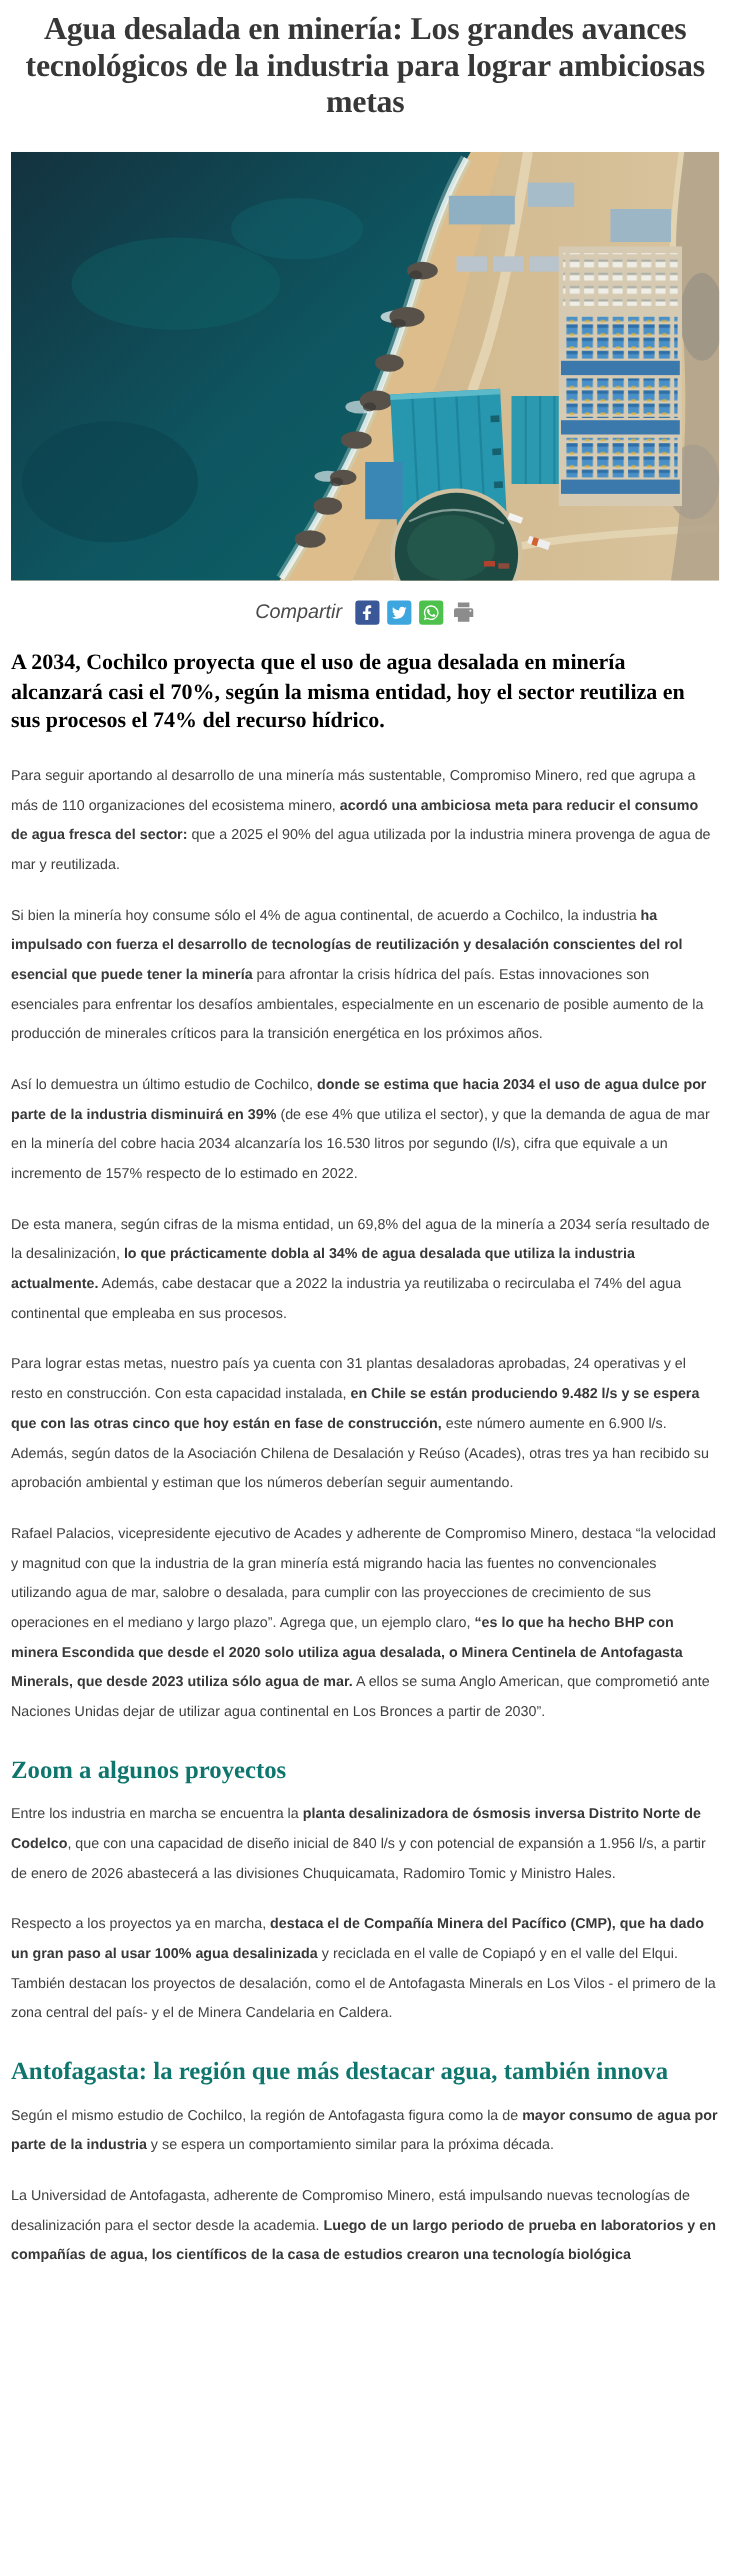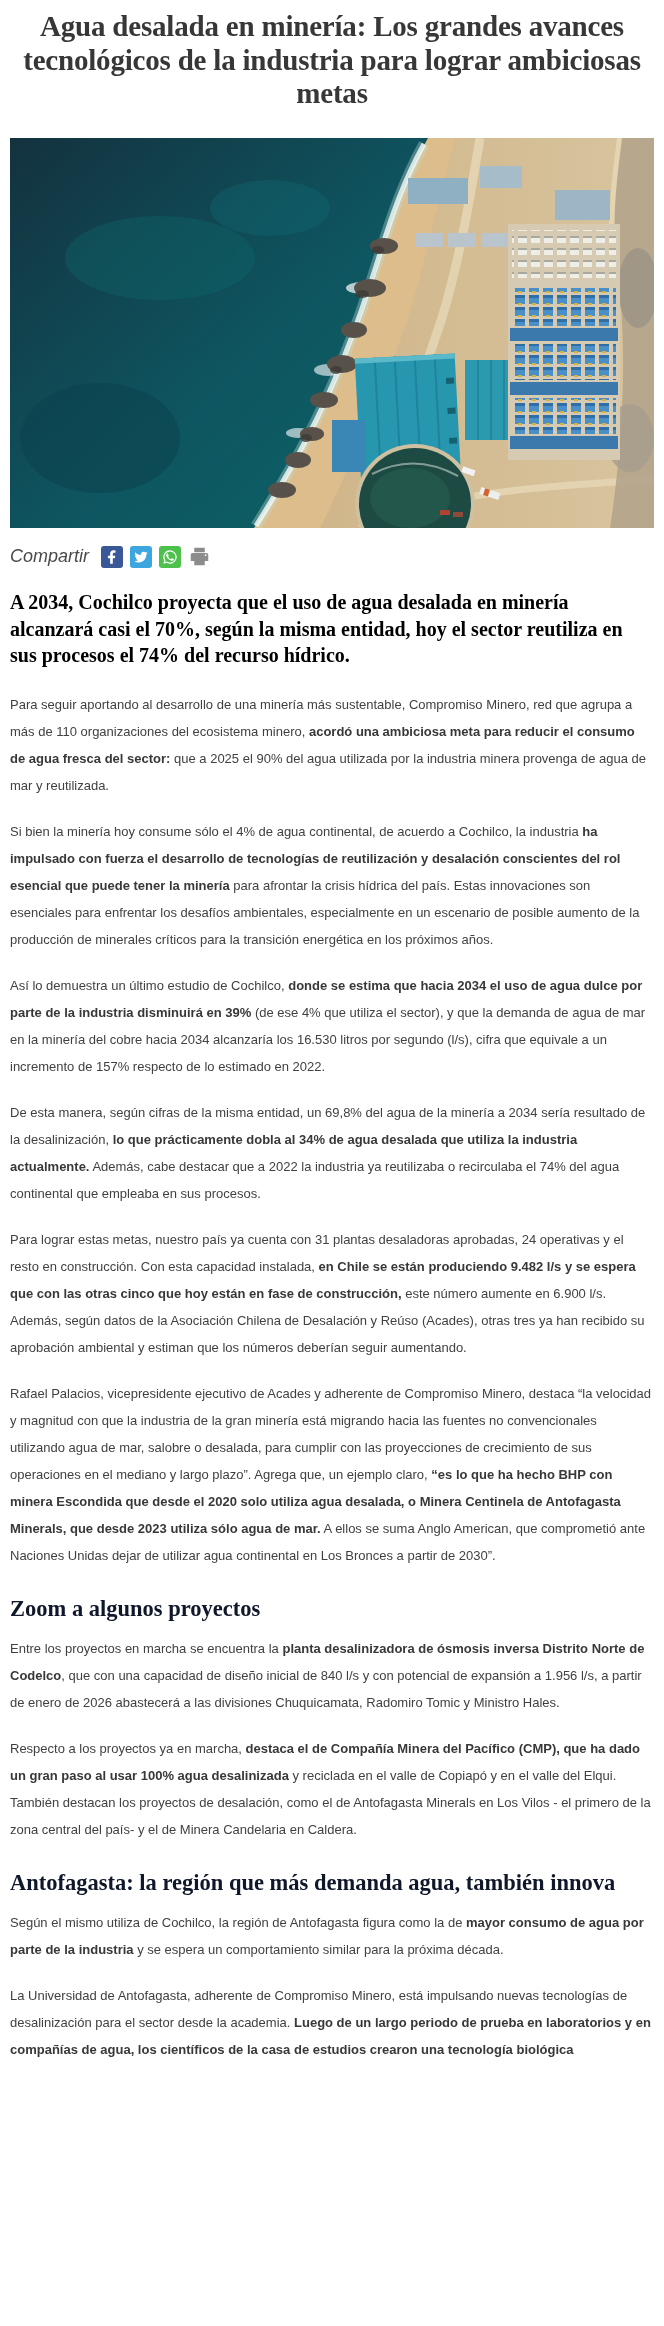--- a/index.html
+++ b/index.html
@@ -5,32 +5,32 @@
   html,body{margin:0;padding:0;background:#ffffff;}
   body{width:664px;min-height:2326px;font-family:"Liberation Sans",sans-serif;color:#414141;}
   .container{padding:0 10px 46px 10px;}
   h1.title{
     font-family:"Liberation Serif",serif;font-weight:700;
     font-size:29px;line-height:1.16;color:#373737;
     margin:10px 0 0 0;letter-spacing:-0.2px;text-align:center;
   }
   figure.hero{margin:27px 0 0 0;width:644px;height:390px;overflow:hidden;}
   figure.hero svg{display:block;}
-  .share-row{display:flex;align-items:center;gap:7px;margin:17px 0 0 0;height:24px;}
+  .share-row{display:flex;align-items:center;gap:7px;margin:17px 0 0 0;height:24px;justify-content:center;}
   .share-label{font-style:italic;font-size:18px;color:#4a4a4a;margin-right:5px;}
   .share-btn{width:22px;height:22px;border-radius:3px;display:inline-flex;align-items:center;justify-content:center;text-decoration:none;cursor:pointer;}
   .share-btn svg{display:block;}
   p.lede{
     font-family:"Liberation Serif",serif;font-weight:700;
     font-size:20px;line-height:1.34;color:#000000;margin:20px 0 22px 0;
   }
   p.body{font-size:13px;line-height:27px;margin:0 1px 19px 0;color:#414141;}
   h2.sub{
     font-family:"Liberation Serif",serif;font-weight:700;
-    font-size:22.5px;color:#0f172a;margin:27px 0 13px 0;
+    font-size:22.5px;color:#0f766e;margin:27px 0 13px 0;
   }
   .b{font-weight:700;color:#383838;}
 </style>
 </head>
 <body>
 
 <div class="container">
 
   <h1 class="title">Agua desalada en minería: Los grandes avances tecnológicos de la industria para lograr ambiciosas metas</h1>
 
@@ -186,21 +186,21 @@
 
   <p class="body"><span>Para seguir aportando al desarrollo de una minería más sustentable, Compromiso Minero, red que agrupa a más de 110 organizaciones del ecosistema minero, </span><span class="b">acordó una ambiciosa meta para reducir el consumo de agua fresca del sector:</span><span> que a 2025 el 90% del agua utilizada por la industria minera provenga de agua de mar y reutilizada.</span></p>
   <p class="body"><span>Si bien la minería hoy consume sólo el 4% de agua continental, de acuerdo a Cochilco,  la industria </span><span class="b">ha impulsado con fuerza el desarrollo de tecnologías de reutilización y desalación conscientes del rol esencial que puede tener la minería</span><span> para afrontar la crisis hídrica del país. Estas innovaciones son esenciales para enfrentar los desafíos ambientales, especialmente en un escenario de posible aumento de la producción de minerales críticos para la transición energética en los próximos años.</span></p>
   <p class="body"><span>Así lo demuestra un último estudio de Cochilco, </span><span class="b">donde se estima que hacia 2034 el uso de agua dulce por parte de la industria disminuirá en 39%</span><span> (de ese 4% que utiliza el sector), y que la demanda de agua de mar en la minería del cobre hacia 2034 alcanzaría los 16.530 litros por segundo (l/s), cifra que equivale a un incremento de 157% respecto de lo estimado en 2022.</span></p>
   <p class="body"><span>De esta manera, según cifras de la misma entidad, un 69,8% del agua de la minería a 2034 sería resultado de la desalinización, </span><span class="b">lo que prácticamente dobla al 34% de agua desalada que utiliza la industria actualmente.</span><span> Además, cabe destacar que a 2022 la industria ya reutilizaba o recirculaba el 74% del agua continental que empleaba en sus procesos.</span></p>
   <p class="body"><span>Para lograr estas metas, nuestro país ya cuenta con 31 plantas desaladoras aprobadas, 24 operativas y el resto en construcción. Con esta capacidad instalada, </span><span class="b">en Chile se están produciendo 9.482 l/s y se espera que con las otras cinco que hoy están en fase de construcción,</span><span> este número aumente en 6.900 l/s. Además, según datos de la Asociación Chilena de Desalación y Reúso (Acades), otras tres ya han recibido su aprobación ambiental y estiman que los números deberían seguir aumentando.</span></p>
   <p class="body"><span>Rafael Palacios, vicepresidente ejecutivo de Acades y adherente de Compromiso Minero, destaca “la velocidad y magnitud con que la industria de la gran minería está migrando hacia las fuentes no convencionales utilizando agua de mar, salobre o desalada, para cumplir con las proyecciones de crecimiento de sus operaciones en el mediano y largo plazo”. Agrega que, un ejemplo claro, </span><span class="b">“es lo que ha hecho BHP con minera Escondida que desde el 2020 solo utiliza agua desalada, o Minera Centinela de Antofagasta Minerals, que desde 2023 utiliza sólo agua de mar.</span><span> A ellos se suma Anglo American, que comprometió ante Naciones Unidas dejar de utilizar agua continental en Los Bronces a partir de 2030”.</span></p>
 
   <h2 class="sub">Zoom a algunos proyectos</h2>
 
-  <p class="body"><span>Entre los proyectos en marcha se encuentra la </span><span class="b">planta desalinizadora de ósmosis inversa Distrito Norte de Codelco</span><span>, que con una capacidad de diseño inicial de 840 l/s y con potencial de expansión a 1.956 l/s, a partir de enero de 2026 abastecerá a las divisiones Chuquicamata, Radomiro Tomic y Ministro Hales.</span></p>
+  <p class="body"><span>Entre los industria en marcha se encuentra la </span><span class="b">planta desalinizadora de ósmosis inversa Distrito Norte de Codelco</span><span>, que con una capacidad de diseño inicial de 840 l/s y con potencial de expansión a 1.956 l/s, a partir de enero de 2026 abastecerá a las divisiones Chuquicamata, Radomiro Tomic y Ministro Hales.</span></p>
   <p class="body"><span>Respecto a los proyectos ya en marcha, </span><span class="b">destaca el de Compañía Minera del Pacífico (CMP), que ha dado un gran paso al usar 100% agua desalinizada</span><span> y reciclada en el valle de Copiapó y en el valle del Elqui. También destacan los proyectos de desalación, como el de Antofagasta Minerals en Los Vilos - el primero de la zona central del país- y el de Minera Candelaria en Caldera.</span></p>
 
-  <h2 class="sub">Antofagasta: la región que más demanda agua, también innova</h2>
-
-  <p class="body"><span>Según el mismo utiliza de Cochilco, la región de Antofagasta figura como la de </span><span class="b">mayor consumo de agua por parte de la industria</span><span> y se espera un comportamiento similar para la próxima década.</span></p>
+  <h2 class="sub">Antofagasta: la región que más destacar agua, también innova</h2>
+
+  <p class="body"><span>Según el mismo estudio de Cochilco, la región de Antofagasta figura como la de </span><span class="b">mayor consumo de agua por parte de la industria</span><span> y se espera un comportamiento similar para la próxima década.</span></p>
   <p class="body"><span>La Universidad de Antofagasta, adherente de Compromiso Minero, está impulsando nuevas tecnologías de desalinización para el sector desde la academia. </span><span class="b">Luego de un largo periodo de prueba en laboratorios y en compañías de agua, los científicos de la casa de estudios crearon una tecnología biológica </span></p>
 
 </div>
 
 </body></html>

